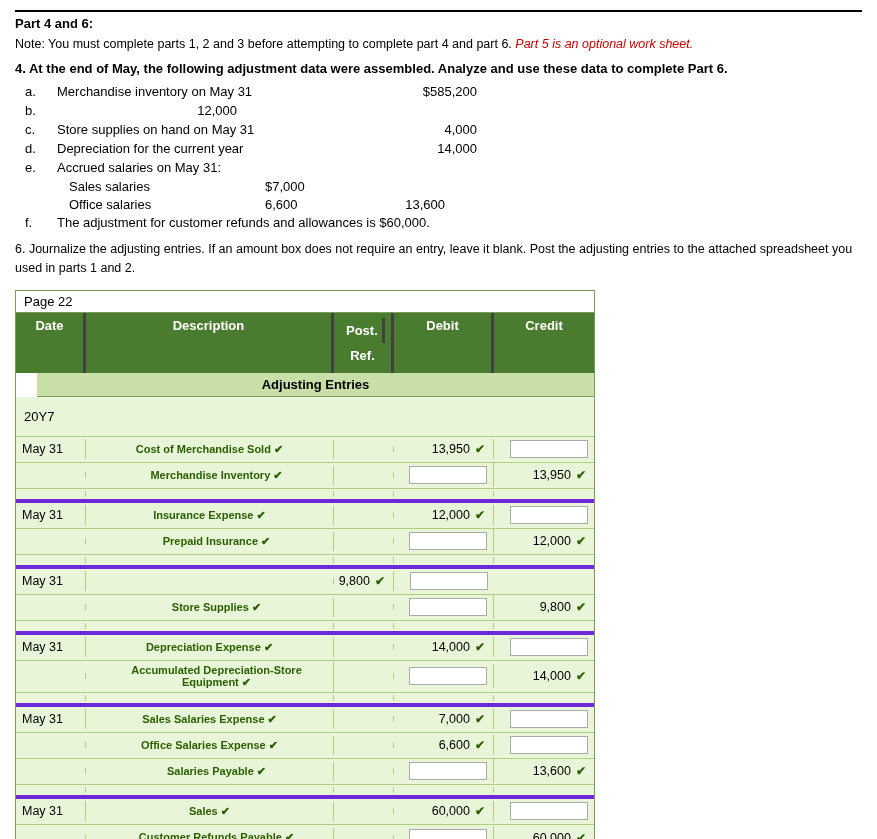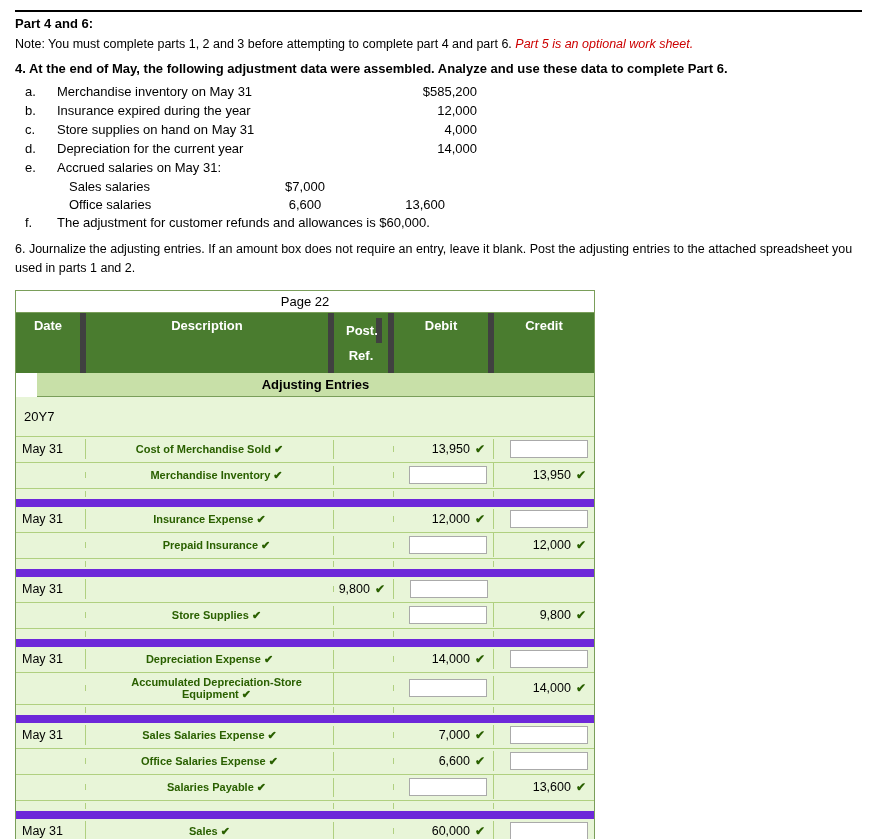--- a/index.html
+++ b/index.html
@@ -64,21 +64,21 @@
     .adj-sub-row {
       display: flex;
       margin-bottom: 3px;
     }
     .adj-sub-desc {
       min-width: 196px;
       font-size: 13px;
     }
     .adj-sub-col1 {
       width: 90px;
-      text-align: center;
+      text-align: left;
       font-size: 13px;
       padding-right: 10px;
     }
     .adj-sub-col2 {
       width: 90px;
       text-align: right;
       font-size: 13px;
     }
     .note-f {
       display: flex;
@@ -97,38 +97,38 @@
       color: #000000;
       text-decoration: none;
     }
 
     
     .journal-container {
       width: 580px;
       border: 1px solid #7a9e5a;
     }
     .page-label {
-      text-align: center;
+      text-align: left;
       padding: 3px 8px;
       font-size: 13px;
       background: #fff;
       border-bottom: 1px solid #7a9e5a;
     }
     .journal-header {
       display: grid;
       grid-template-columns: 70px 1fr 60px 100px 100px;
       background: #4a7c2f;
       color: #fff;
       font-weight: bold;
       font-size: 13px;
     }
     .journal-header div {
       padding: 5px 6px;
       text-align: center;
-      border-right: 6px solid #404040;
+      border-right: 3px solid #404040;
     }
     .journal-header div:last-child {
       border-right: none;
     }
 
     .section-title-row {
       background: #c8e0a8;
       text-align: center;
       font-weight: bold;
       font-size: 13px;
@@ -139,21 +139,21 @@
 
     .year-row {
       background: #e8f5d8;
       padding: 12px 8px;
       font-size: 13px;
       border-bottom: 1px solid #b0d080;
     }
 
     .entry-group {
       background: #e8f5d8;
-      border-bottom: 8px solid #6d28d9;
+      border-bottom: 4px solid #6d28d9;
     }
     .entry-row {
       display: grid;
       grid-template-columns: 70px 1fr 60px 100px 100px;
       border-bottom: 1px solid #b0d080;
       min-height: 26px;
       align-items: center;
     }
     .entry-row:last-child {
       border-bottom: none;
@@ -235,21 +235,20 @@
 
 <div class="adjustment-list">
   <div class="adj-item">
     <span class="adj-label">a.</span>
     <span class="adj-desc">Merchandise inventory on May 31</span>
     <span class="adj-col1"></span>
     <span class="adj-col2">$585,200</span>
   </div>
   <div class="adj-item">
     <span class="adj-label">b.</span>
-    <span class="adj-desc">Insurance expired during the year</span>
     <span class="adj-col1"></span>
     <span class="adj-col2">12,000</span>
   </div>
   <div class="adj-item">
     <span class="adj-label">c.</span>
     <span class="adj-desc">Store supplies on hand on May 31</span>
     <span class="adj-col1"></span>
     <span class="adj-col2">4,000</span>
   </div>
   <div class="adj-item">

